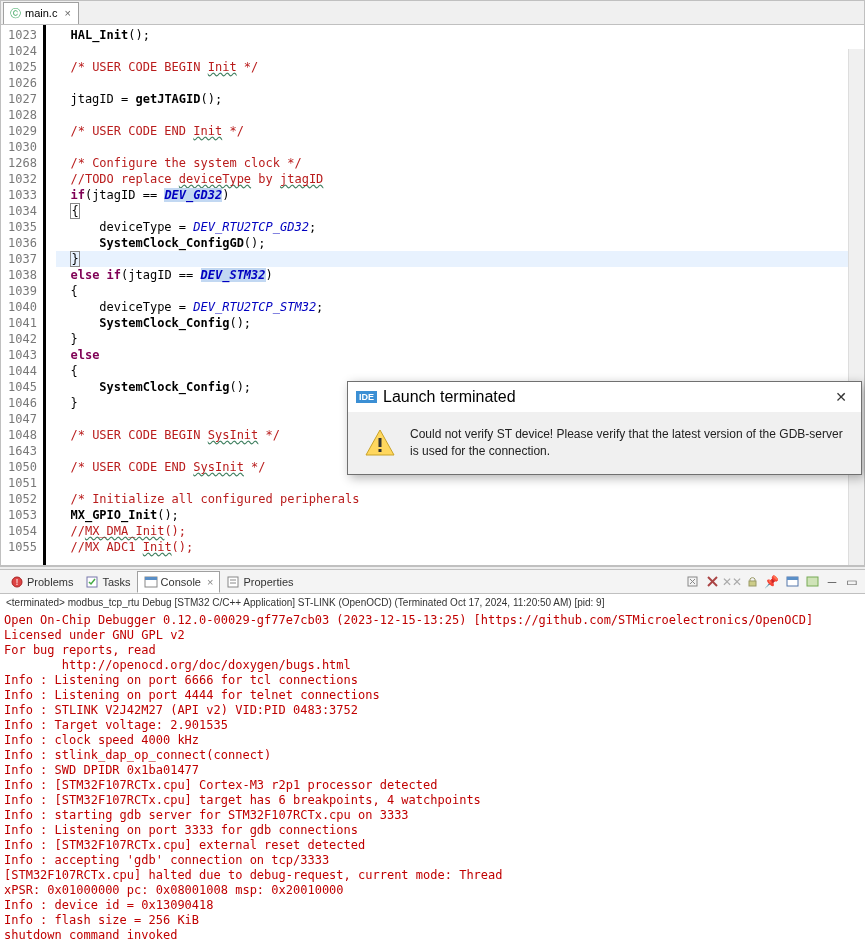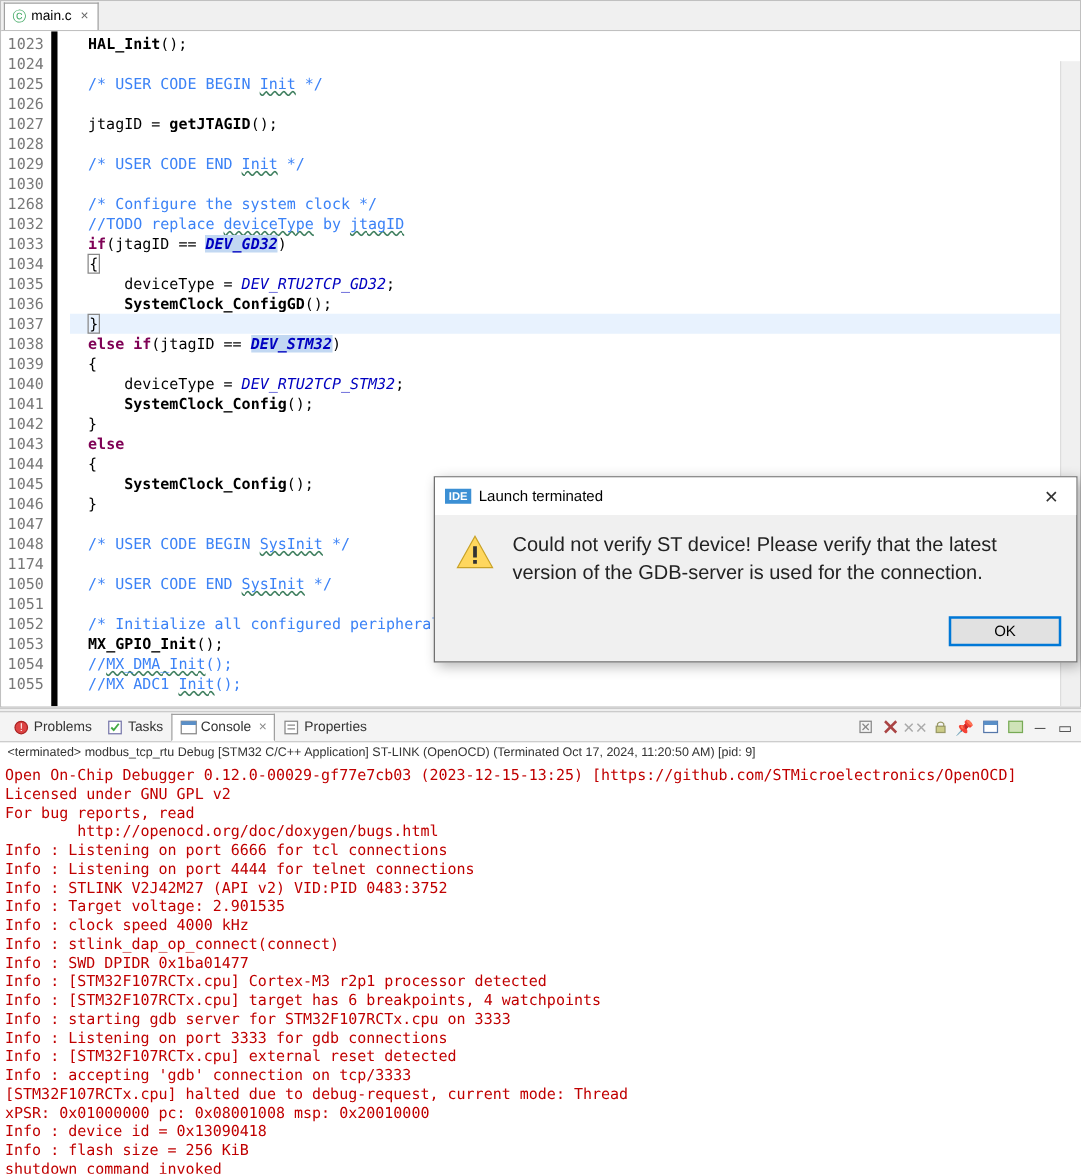--- a/index.html
+++ b/index.html
@@ -3,26 +3,26 @@
 <meta charset="utf-8">
 <style>
 * { margin:0; padding:0; box-sizing:border-box; }
 body { font-family:"Segoe UI",Tahoma,sans-serif; font-size:12px; background:#fff; width:865px; height:939px; overflow:hidden; position:relative; }
 .editor-pane { border:1px solid #c0c0c0; }
 .tab-bar { height:24px; background:#f0f0f0; border-bottom:1px solid #c0c0c0; display:flex; align-items:center; }
 .tab { height:22px; background:#fff; border:1px solid #a0a0a0; border-bottom:none; padding:2px 4px 2px 6px; display:flex; align-items:center; gap:4px; margin-left:2px; font-size:11px; }
 .tab .file-icon { font-size:11px; color:#4a6; }
 .tab .close-x { color:#666; padding:0 3px; cursor:pointer; }
 .code-area { display:flex; height:540px; overflow:hidden; background:#fff; }
-.gutter { width:45px; background:#fff; border-right:5px solid #000000; text-align:right; padding-right:6px; color:#787878; font-family:Consolas,monospace; font-size:12px; line-height:16px; padding-top:2px; user-select:none; position:relative; }
+.gutter { width:45px; background:#fff; border-right:3px solid #000000; text-align:right; padding-right:6px; color:#787878; font-family:Consolas,monospace; font-size:12px; line-height:16px; padding-top:2px; user-select:none; position:relative; }
 .gutter .ln { height:16px; }
 .code { flex:1; font-family:Consolas,monospace; font-size:12px; line-height:16px; padding:2px 0 0 10px; white-space:pre; }
 .code .row { height:16px; }
 .hl-line { background:#e8f2fe; }
-.c-comment { color:#3b82f6; }
+.c-comment { color:#b91c1c; }
 .c-underline { text-decoration:underline wavy #3f7f5f; text-decoration-skip-ink:none; }
 .c-kw { color:#7f0055; font-weight:bold; }
 .c-func { font-weight:bold; }
 .c-const { color:#0000c0; font-style:italic; }
 .c-sel { background:#c2d8f2;font-weight:bold; }
 .c-bracebox { border:1px solid #888; padding:0; }
 .panel-sep { height:4px; background:#eee; border-top:1px solid #c0c0c0; border-bottom:1px solid #c0c0c0; }
 .bottom-panel { }
 .tabs2 { height:24px; background:#f4f4f4; border-bottom:1px solid #c0c0c0; display:flex; align-items:center; padding-left:4px; }
 .tabs2 .ptab { display:flex; align-items:center; gap:3px; padding:3px 6px; font-size:11px; color:#333; cursor:pointer; }
@@ -30,23 +30,23 @@
 .tabs2 .ptab .picon { width:14px; height:14px; display:inline-flex; align-items:center; justify-content:center; }
 .tabs2 .spacer { flex:1; }
 .tabs2 .tool-icons { display:flex; gap:2px; padding-right:4px; }
 .tabs2 .tool-icons span { width:18px; height:18px; display:inline-flex; align-items:center; justify-content:center; color:#555; cursor:pointer; font-size:12px; }
 .console-header { padding:3px 6px; font-size:10px; color:#333; background:#fff; }
 .console-out { font-family:Consolas,monospace; font-size:12px; line-height:15px; color:#c00000; padding:2px 4px; white-space:pre; }
 .console-out .row { height:15px; }
 .dialog { position:absolute; left:347px; top:381px; width:515px; background:#f0f0f0; border:1px solid #707070; box-shadow:3px 3px 10px rgba(0,0,0,0.3); }
 .dialog-title { height:30px; display:flex; align-items:center; padding:0 8px; background:#fff; }
 .dialog-title .ide-badge { background:#3b8fd4; color:#fff; font-size:9px; font-weight:bold; padding:1px 3px; margin-right:6px; }
-.dialog-title .title-text { flex:1; font-size:12px; }
+.dialog-title .title-text { flex:1; font-size:16px; }
 .dialog-title .dlg-close { font-size:14px; color:#333; cursor:pointer; padding:2px 6px; }
-.dialog-body { display:flex; padding:14px 16px; gap:14px; font-size:16px; color:#222; }
+.dialog-body { display:flex; padding:14px 16px; gap:14px; font-size:12px; color:#222;align-items:center; }
 .dialog-body .warn-icon { width:32px; height:32px; flex-shrink:0; }
 .dialog-buttons { display:flex; justify-content:flex-end; padding:8px 12px 12px; }
 .dialog-buttons button { width:90px; height:24px; background:#e1e1e1; border:2px solid #0078d7; font-size:12px; }
 .scroll-v { position:absolute; right:0; top:24px; width:16px; height:540px; background:#f0f0f0; border-left:1px solid #ddd; }
 </style>
 </head>
 <body>
 
 <div class="editor-pane">
   <div class="tab-bar">
@@ -77,21 +77,21 @@
         <div class="ln">1039</div>
         <div class="ln">1040</div>
         <div class="ln">1041</div>
         <div class="ln">1042</div>
         <div class="ln">1043</div>
         <div class="ln">1044</div>
         <div class="ln">1045</div>
         <div class="ln">1046</div>
         <div class="ln">1047</div>
         <div class="ln">1048</div>
-        <div class="ln">1174</div>
+        <div class="ln">1643</div>
         <div class="ln">1050</div>
         <div class="ln">1051</div>
         <div class="ln">1052</div>
         <div class="ln">1053</div>
         <div class="ln">1054</div>
         <div class="ln">1055</div>
       </div>
     <div class="code" id="code"><div class="row"><span>  </span><span class="c-func">HAL_Init</span><span>();</span></div><div class="row"><span></span></div><div class="row"><span>  </span><span class="c-comment">/* USER CODE BEGIN </span><span class="c-comment c-underline">Init</span><span class="c-comment"> */</span></div><div class="row"><span></span></div><div class="row"><span>  jtagID = </span><span class="c-func">getJTAGID</span><span>();</span></div><div class="row"><span></span></div><div class="row"><span>  </span><span class="c-comment">/* USER CODE END </span><span class="c-comment c-underline">Init</span><span class="c-comment"> */</span></div><div class="row"><span></span></div><div class="row"><span>  </span><span class="c-comment">/* Configure the system clock */</span></div><div class="row"><span>  </span><span class="c-comment">//TODO replace </span><span class="c-comment c-underline">deviceType</span><span class="c-comment"> by </span><span class="c-comment c-underline">jtagID</span></div><div class="row"><span>  </span><span class="c-kw">if</span><span>(jtagID == </span><span class="c-const c-sel">DEV_GD32</span><span>)</span></div><div class="row"><span>  </span><span class="c-bracebox">{</span></div><div class="row"><span>      deviceType = </span><span class="c-const">DEV_RTU2TCP_GD32</span><span>;</span></div><div class="row"><span>      </span><span class="c-func">SystemClock_ConfigGD</span><span>();</span></div><div class="row hl-line"><span>  </span><span class="c-bracebox">}</span></div><div class="row"><span>  </span><span class="c-kw">else if</span><span>(jtagID == </span><span class="c-const c-sel">DEV_STM32</span><span>)</span></div><div class="row"><span>  {</span></div><div class="row"><span>      deviceType = </span><span class="c-const">DEV_RTU2TCP_STM32</span><span>;</span></div><div class="row"><span>      </span><span class="c-func">SystemClock_Config</span><span>();</span></div><div class="row"><span>  }</span></div><div class="row"><span>  </span><span class="c-kw">else</span></div><div class="row"><span>  {</span></div><div class="row"><span>      </span><span class="c-func">SystemClock_Config</span><span>();</span></div><div class="row"><span>  }</span></div><div class="row"><span></span></div><div class="row"><span>  </span><span class="c-comment">/* USER CODE BEGIN </span><span class="c-comment c-underline">SysInit</span><span class="c-comment"> */</span></div><div class="row"><span></span></div><div class="row"><span>  </span><span class="c-comment">/* USER CODE END </span><span class="c-comment c-underline">SysInit</span><span class="c-comment"> */</span></div><div class="row"><span></span></div><div class="row"><span>  </span><span class="c-comment">/* Initialize all configured peripherals</span></div><div class="row"><span>  </span><span class="c-func">MX_GPIO_Init</span><span>();</span></div><div class="row"><span>  </span><span class="c-comment">//</span><span class="c-comment c-underline">MX_DMA_Init</span><span class="c-comment">();</span></div><div class="row"><span>  </span><span class="c-comment">//MX ADC1 </span><span class="c-comment c-underline">Init</span><span class="c-comment">();</span></div></div>
     <div class="scroll-v"></div>
   </div>
@@ -190,16 +190,13 @@
   <div class="dialog-body">
     <span class="warn-icon">
       <svg width="32" height="32" viewBox="0 0 32 32">
           <path d="M16 3 L30 28 L2 28 Z" fill="#ffd75e" stroke="#c9a227" stroke-width="1"></path>
           <rect x="14.5" y="11" width="3" height="9" fill="#333"></rect>
           <rect x="14.5" y="22" width="3" height="3" fill="#333"></rect>
         </svg>
     </span>
     <span style="line-height:1.4;">Could not verify ST device! Please verify that the latest version of the GDB-server is used for the connection.</span>
   </div>
-  <div class="dialog-buttons">
-    <button>OK</button>
-  </div>
 </div>
 
 </body></html>

